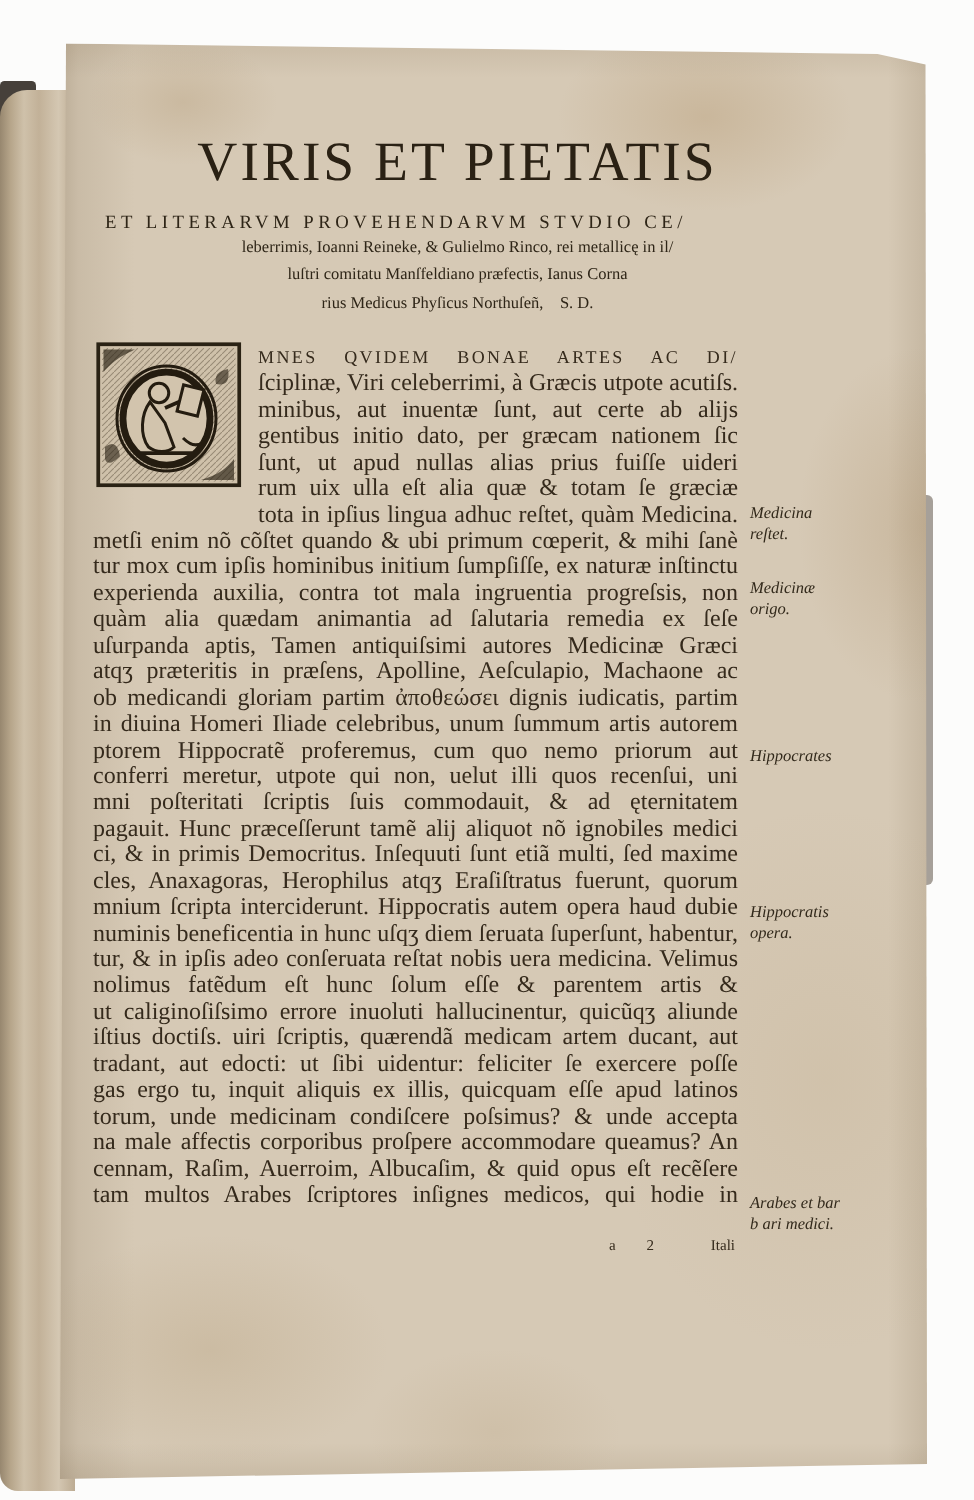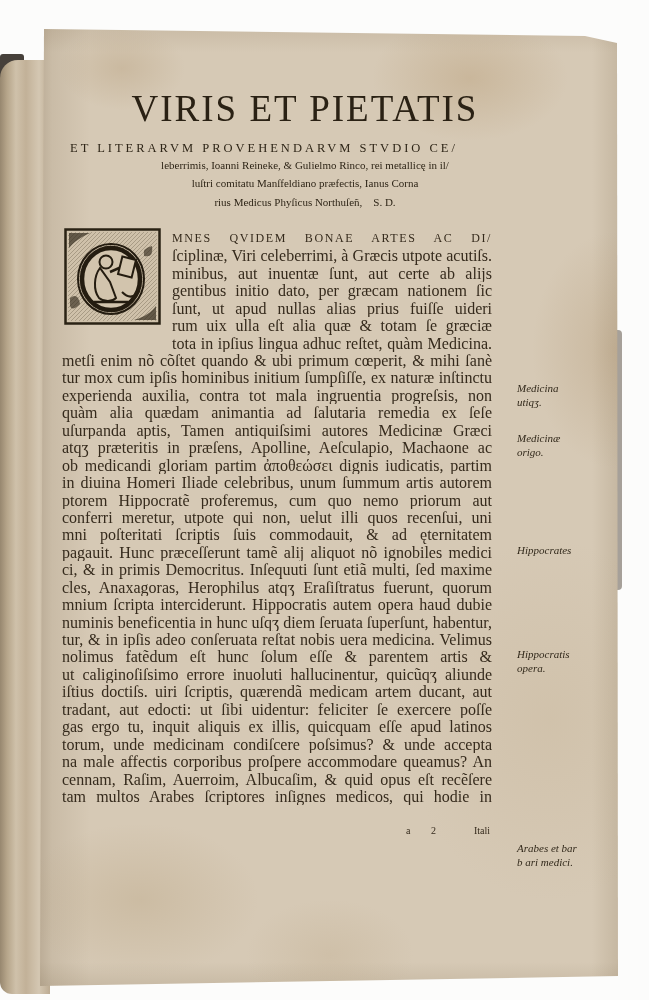--- a/index.html
+++ b/index.html
@@ -43,22 +43,22 @@
   .tsub{position:absolute;left:40px;top:136px;width:470px;text-align:center;
       font-size:11px;line-height:18.4px;color:#2e2517;}
   .dropcap{position:absolute;left:34px;top:208px;width:97px;height:97px;}
   .bind{position:absolute;left:142px;top:210px;width:320px;}
   .bfull{position:absolute;left:32px;top:332px;width:430px;}
   .bline{
     font-size:16px;line-height:17.45px;height:17.45px;color:#352a1c;
     text-align:justify;text-align-last:justify;overflow:hidden;
   }
   .bline.caps{font-size:12px;letter-spacing:1.6px;}
-  .mnote{position:absolute;left:487px;width:112px;font-style:italic;
-      font-size:11px;line-height:13.5px;color:#32291b;margin-top:46px;}
+  .mnote{position:absolute;left:470px;width:112px;font-style:italic;
+      font-size:11px;line-height:13.5px;color:#32291b;}
   .mn1{top:316px;} .mn2{top:366px;} .mn3{top:478px;} .mn4{top:582px;} .mn5{top:776px;}
   .sigline{position:absolute;left:32px;top:805px;width:430px;height:18px;font-size:10px;color:#352a1c;}
   .sig{position:absolute;left:344px;letter-spacing:9px;}
   .catch{position:absolute;right:2px;}
 </style>
 </head>
 <body>
 
 <div class="board"></div>
 <div class="spine"></div>
@@ -133,21 +133,21 @@
     <div class="bline">tradant, aut edocti: ut ſibi uidentur: feliciter ſe exercere poſſe ſperant. Ne/</div>
     <div class="bline">gas ergo tu, inquit aliquis ex illis, quicquam eſſe apud latinos homines au/</div>
     <div class="bline">torum, unde medicinam condiſcere poſsimus? &amp; unde accepta medicami/</div>
     <div class="bline">na male affectis corporibus proſpere accommodare queamus? An tu Aui</div>
     <div class="bline">cennam, Raſim, Auerroim, Albucaſim, &amp; quid opus eſt recẽſere ſingulos?</div>
     <div class="bline">tam multos Arabes ſcriptores inſignes medicos, qui hodie in plęriſqʒ o/</div>
   </div>
 
   <div class="mnote mn1">
     <div>Medicina</div>
-    <div>utiqʒ.</div>
+    <div>reſtet.</div>
   </div>
   <div class="mnote mn2">
     <div>Medicinæ</div>
     <div>origo.</div>
   </div>
   <div class="mnote mn3">
     <div>Hippocrates</div>
   </div>
   <div class="mnote mn4">
     <div>Hippocratis</div>

